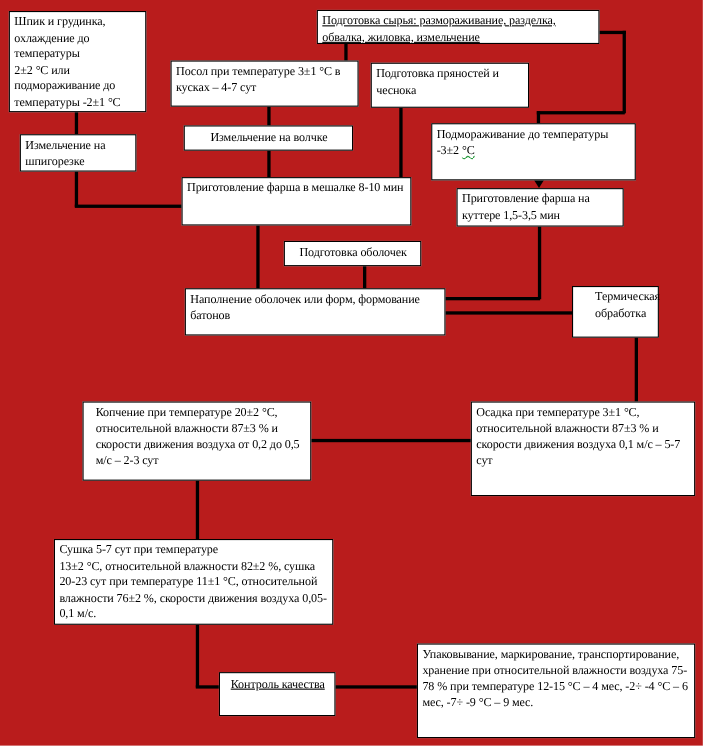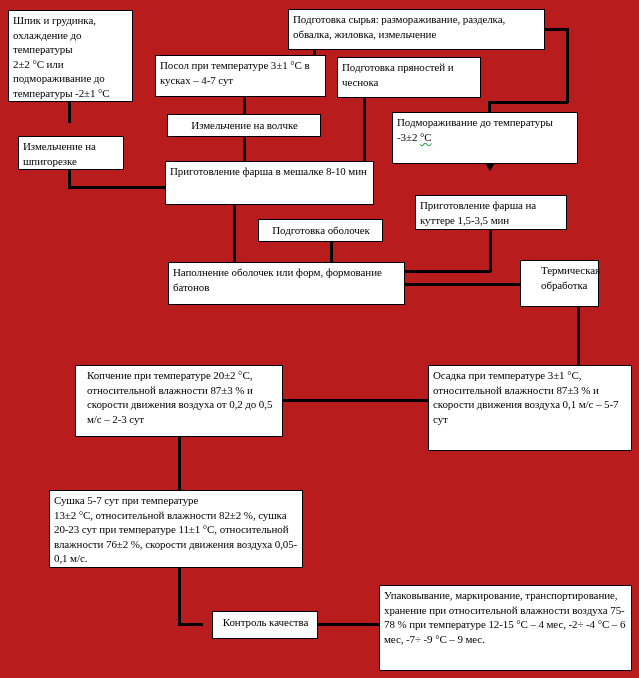--- a/index.html
+++ b/index.html
@@ -100,46 +100,46 @@
   <div class="conn v" style="left:178px; top:436px; height:55px;"></div>
 
   <div class="conn v" style="left:178px; top:567px; height:58px;"></div>
   <div class="conn h" style="left:178px; top:623px; width:25px;"></div>
 
   <div class="conn h" style="left:303px; top:623px; width:78px;"></div>
 
   <div class="node" style="left:8px; top:10px; width:125px; height:92px;">Шпик и грудинка, охлаждение до температуры
 2±2 °С или подмораживание до температуры -2±1 °С</div>
 
-  <div class="node" style="left:288px; top:9px; width:257px; height:41px;">Подготовка сырья: размораживание, разделка, обвалка, жиловка, измельчение</div>
+  <div class="node" style="left:288px; top:9px; width:257px; height:31px;text-decoration:underline;">Подготовка сырья: размораживание, разделка, обвалка, жиловка, измельчение</div>
 
   <div class="node" style="left:155px; top:55px; width:171px; height:42px;">Посол при температуре 3±1 °С в кусках – 4-7 сут</div>
 
   <div class="node" style="left:337px; top:57px; width:144px; height:41px;">Подготовка пряностей и чеснока</div>
 
-  <div class="node" style="left:18px; top:136px; width:106px; height:34px;">Измельчение на шпигорезке</div>
+  <div class="node" style="left:18px; top:122px; width:106px; height:34px;">Измельчение на шпигорезке</div>
 
   <div class="node center" style="left:167px; top:114px; width:154px; height:23px;">Измельчение на волчке</div>
 
   <div class="node" style="left:392px; top:112px; width:186px; height:52px;"><span>Подмораживание до температуры -3±2 </span><span class="sp-wavy">°С</span></div>
 
   <div class="node" style="left:165px; top:161px; width:209px; height:44px;">Приготовление фарша в мешалке 8-10 мин</div>
 
-  <div class="node" style="left:415px; top:171px; width:152px; height:35px;margin-top:24px;">Приготовление фарша на куттере 1,5-3,5 мин</div>
+  <div class="node" style="left:415px; top:171px; width:152px; height:35px;">Приготовление фарша на куттере 1,5-3,5 мин</div>
 
   <div class="node center" style="left:258px; top:219px; width:125px; height:23px;">Подготовка оболочек</div>
 
   <div class="node" style="left:168px; top:262px; width:237px; height:43px;">Наполнение оболочек или форм, формование батонов</div>
 
   <div class="node" style="left:520px; top:260px; width:79px; height:47px;padding-left:20px;">Термическая обработка</div>
 
   <div class="node" style="left:75px; top:365px; width:208px; height:72px;padding-left:11px;">Копчение при температуре 20±2 °С, относительной влажности 87±3 % и скорости движения воздуха от 0,2 до 0,5 м/с – 2-3 сут</div>
 
   <div class="node" style="left:428px; top:365px; width:204px; height:86px;">Осадка при температуре 3±1 °С, относительной влажности 87±3 % и скорости движения воздуха 0,1 м/с – 5-7 сут</div>
 
   <div class="node" style="left:49px; top:490px; width:254px; height:78px;">Сушка 5-7 сут при температуре
  13±2 °С, относительной влажности 82±2 %, сушка 20-23 сут при температуре 11±1 °С, относительной влажности 76±2 %, скорости движения воздуха 0,05-0,1 м/с.</div>
 
-  <div class="node center" style="left:212px; top:611px; width:106px; height:28px;">Контроль качества</div>
+  <div class="node center" style="left:199px; top:611px; width:106px; height:40px;text-decoration:underline;">Контроль качества</div>
 
   <div class="node" style="left:379px; top:585px; width:253px; height:86px;">Упаковывание, маркирование, транспортирование, хранение при относительной влажности воздуха 75-78 % при температуре 12-15 °С – 4 мес, -2÷ -4 °С – 6 мес, -7÷ -9 °С – 9 мес.</div>
 
 </div>
 
 </body></html>

